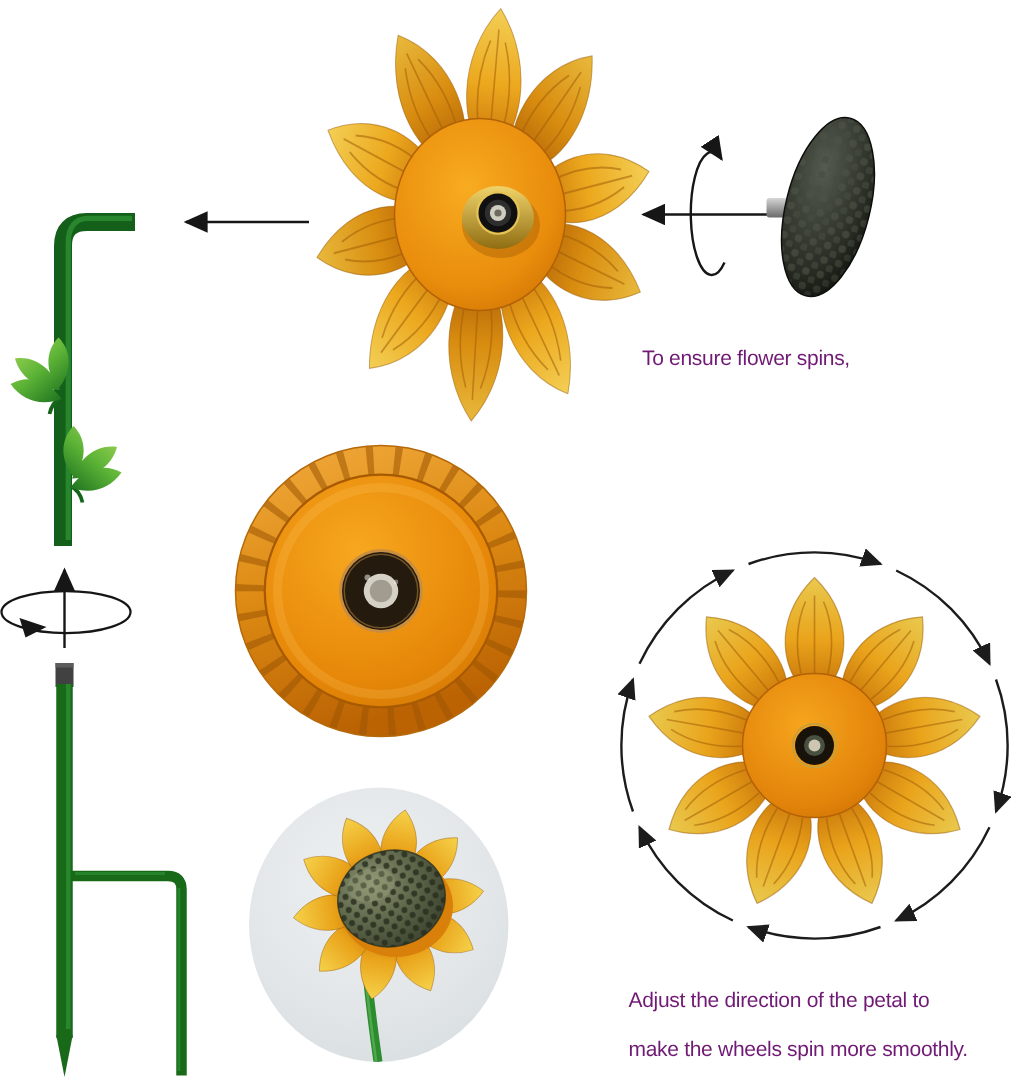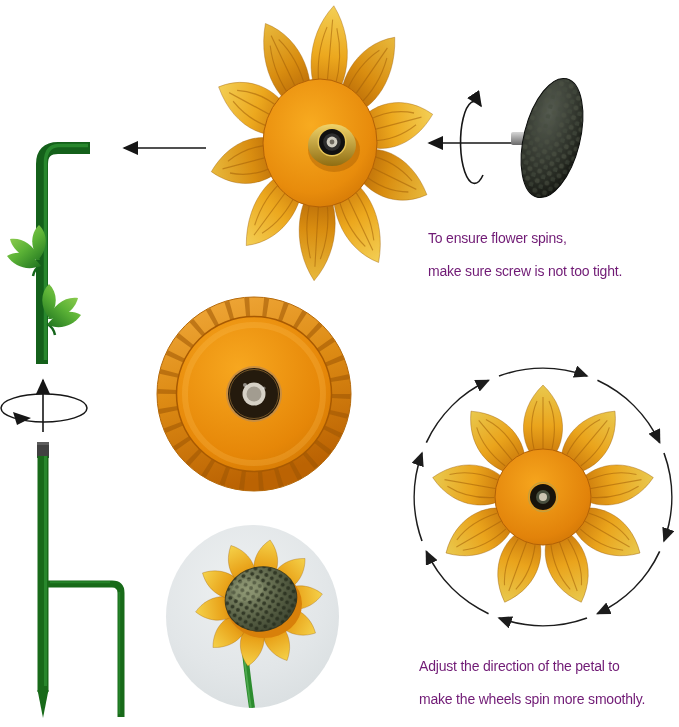--- a/index.html
+++ b/index.html
@@ -136,21 +136,20 @@
         <ellipse cx="147" cy="68" rx="28" ry="61" fill="url(#scBase)"></ellipse>
         <ellipse cx="147" cy="68" rx="28" ry="61" fill="url(#scDots)" opacity="0.9"></ellipse>
         <ellipse cx="147" cy="68" rx="28" ry="61" fill="url(#scShade)"></ellipse>
         <ellipse cx="147" cy="68" rx="28" ry="61" fill="none" stroke="#0c0e0c"></ellipse>
       </g>
     </g>
   </svg>
 
   <div class="note" style="left:428px;top:222px">
     <div>To ensure flower spins,</div>
-    <div>make sure screw is not too tight.</div>
   </div>
 
   <svg class="abs" style="left:0;top:366px" width="100" height="76" viewBox="0 0 100 76">
     <defs>
       <marker id="ahJ" markerWidth="11" markerHeight="9" refX="9" refY="4.5" orient="auto">
         <path d="M0,0 L10,4.5 L0,9 Z" fill="#161616"></path>
       </marker>
     </defs>
     <ellipse cx="44" cy="42" rx="43" ry="14" fill="none" stroke="#161616" stroke-width="1.5"></ellipse>
     <polygon points="31,52 13,46 17,59" fill="#161616"></polygon>

